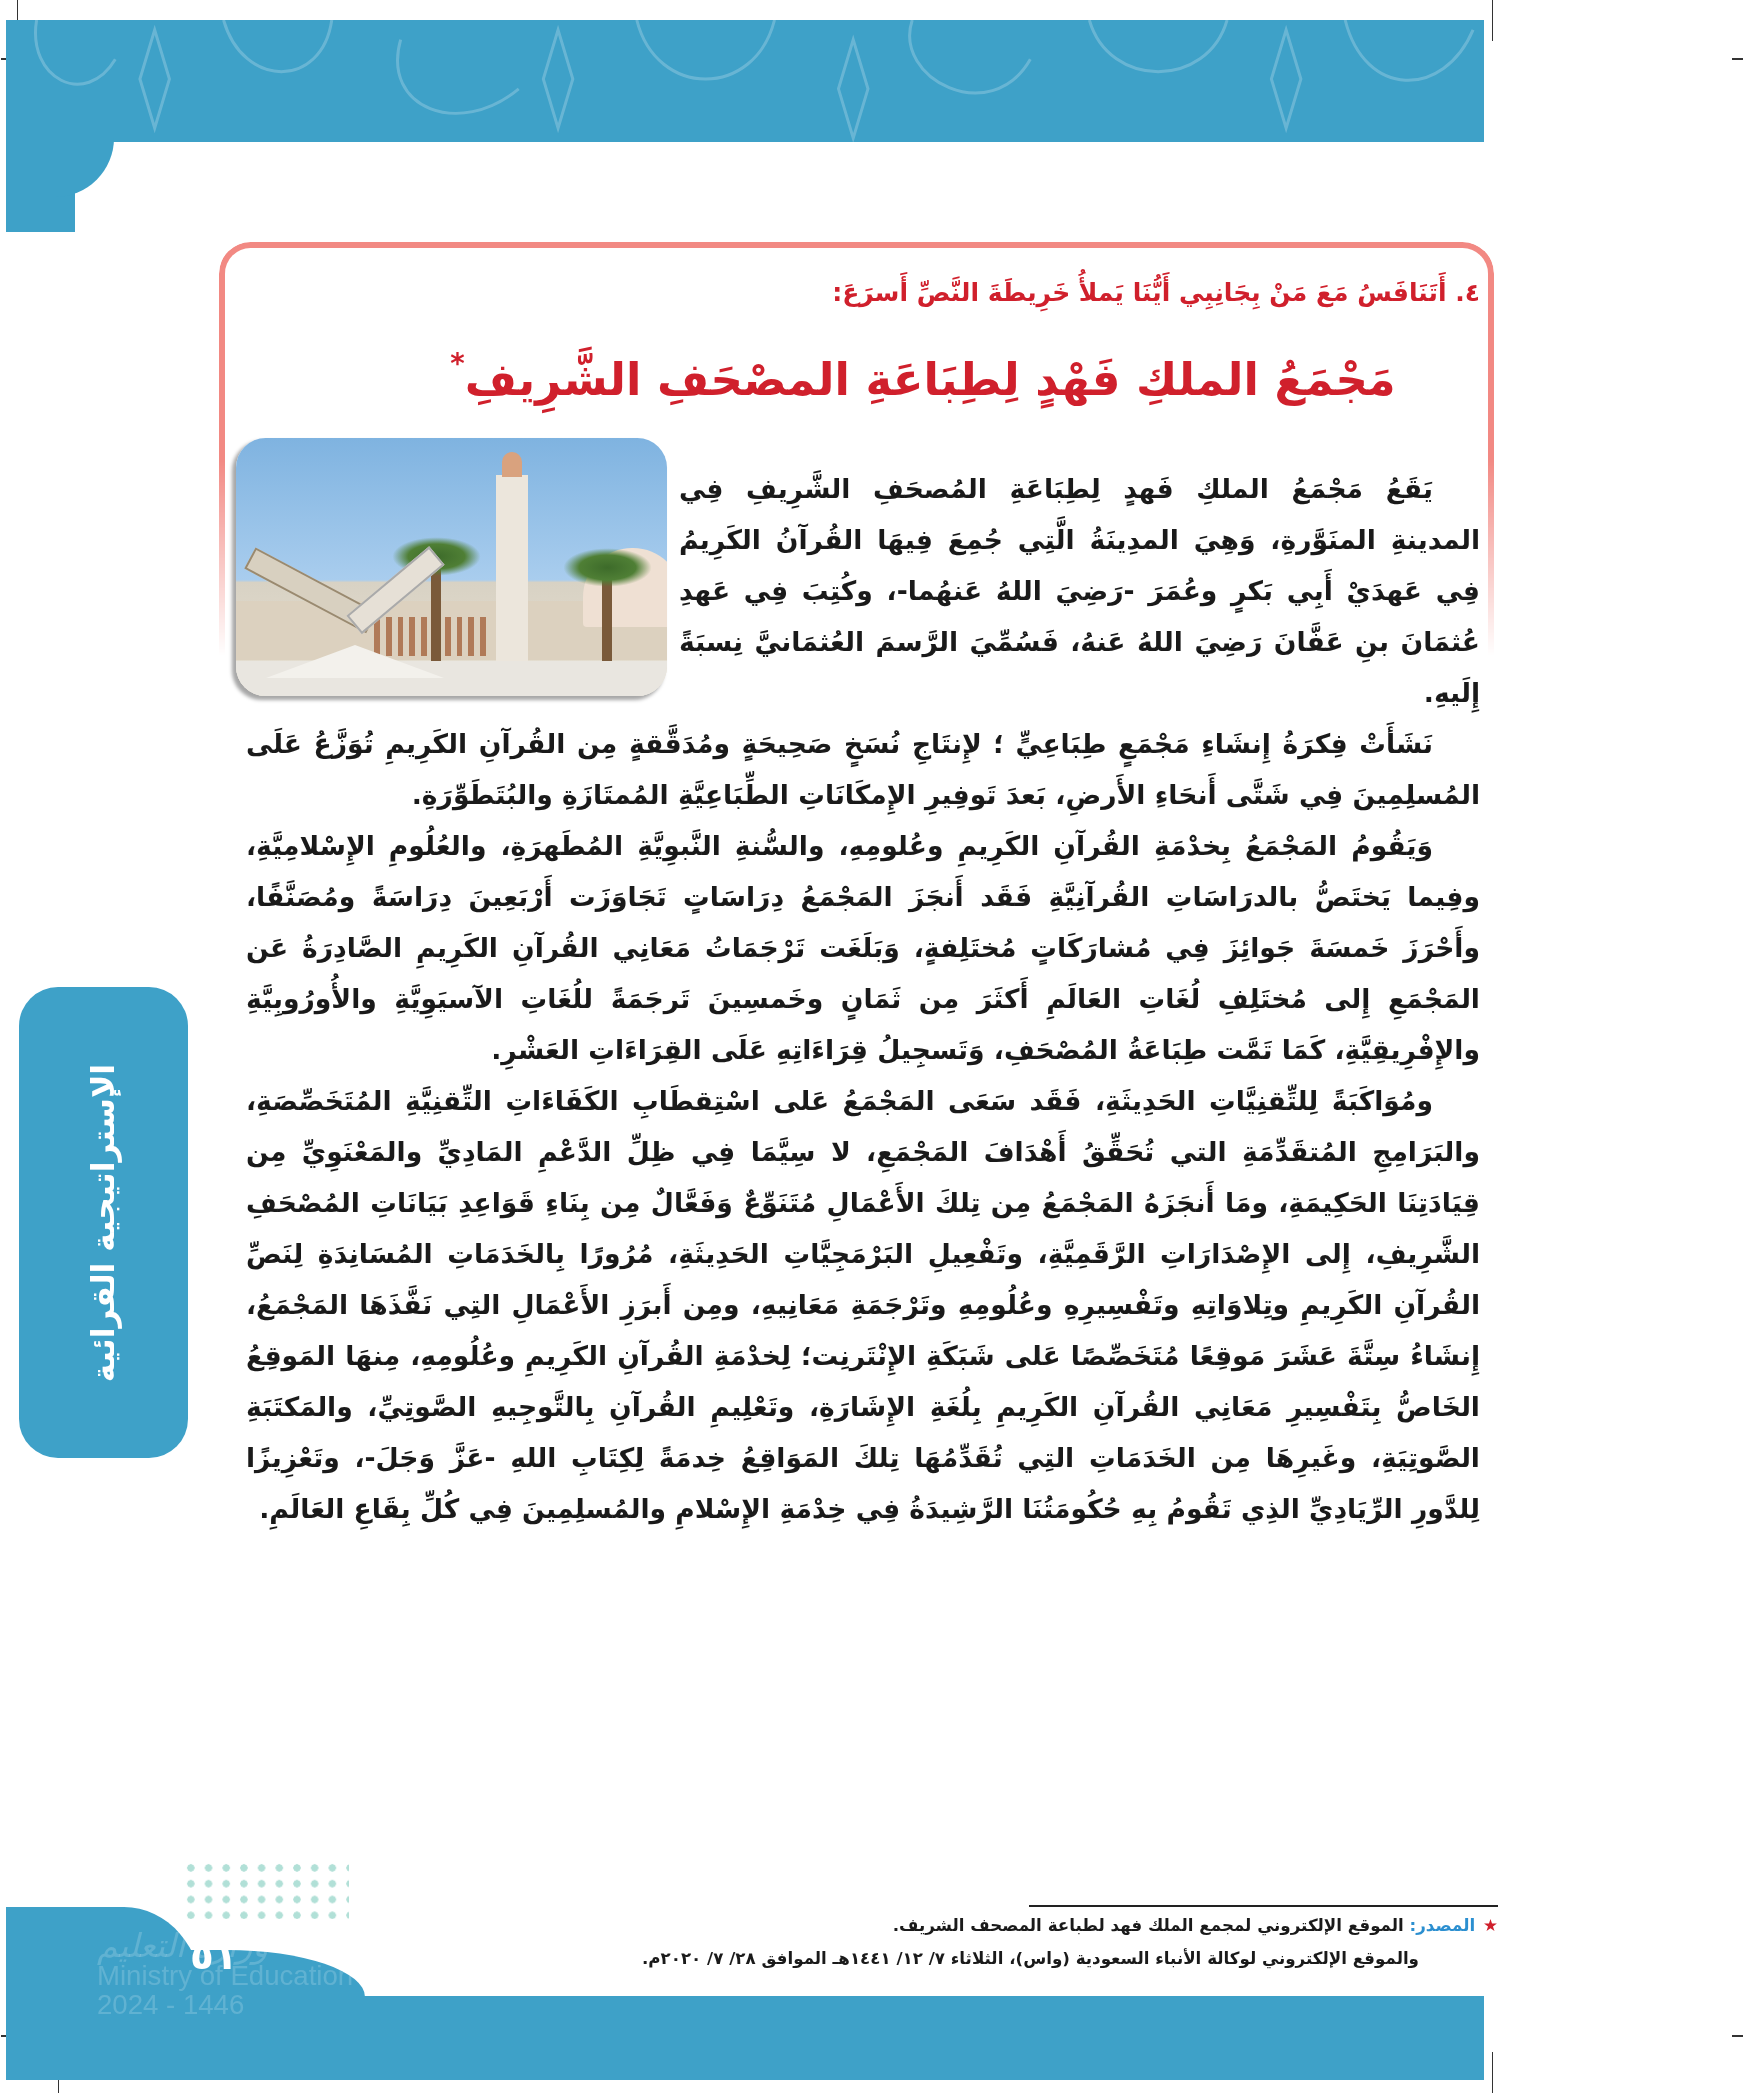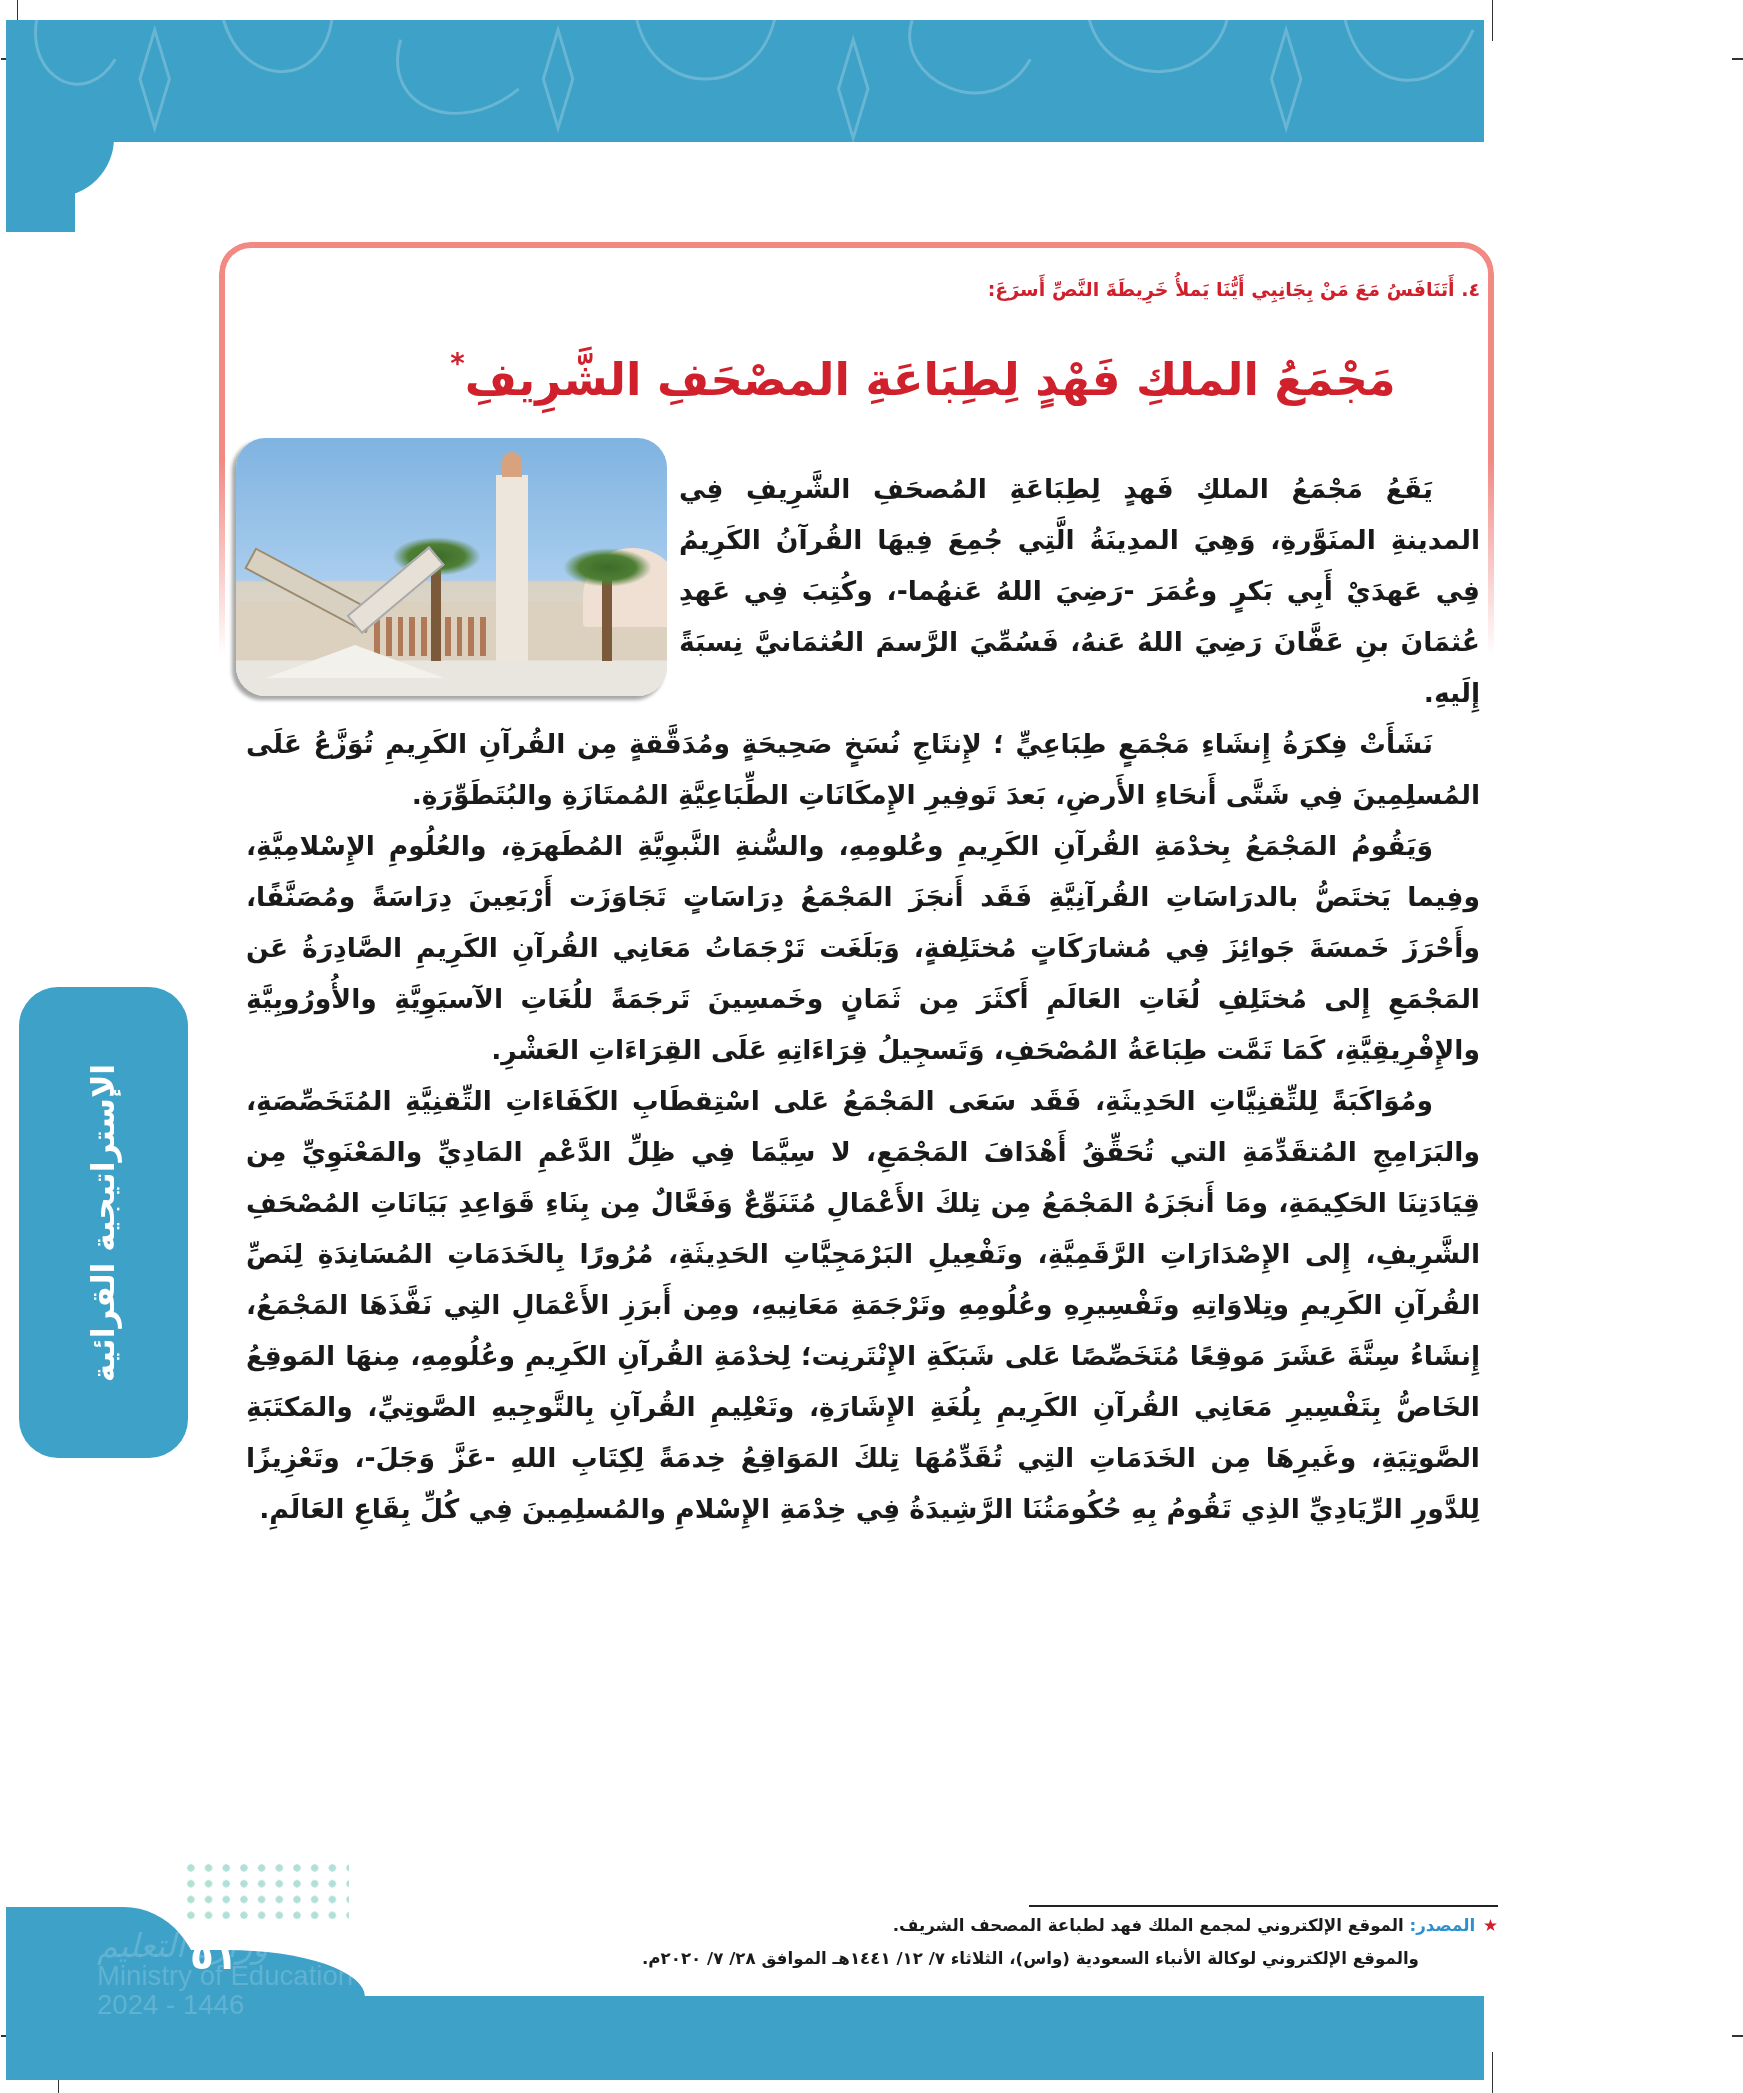--- a/index.html
+++ b/index.html
@@ -35,21 +35,21 @@
       border: 6.9px solid #f28983;
       border-bottom: none;
       border-radius: 31.5px 31.5px 0 0;
       -webkit-mask-image: linear-gradient(to bottom, #000 0, #000 217px, transparent 414px);
               mask-image: linear-gradient(to bottom, #000 0, #000 217px, transparent 414px);
     }
 
     
     .question {
       position: absolute; right: 264px; top: 278px;
-      color: #d0202c; font-size: 19px; font-weight: bold;
+      color: #d0202c; font-size: 25px; font-weight: bold;
       white-space: nowrap;
     }
     .title {
       position: absolute; right: 0; left: 0; top: 347px;
       text-align: center;
       color: #d0202c; font-size: 45px; font-weight: bold;
       padding-left: 102px;
       white-space: nowrap;
     }
     .title sup { font-size: 27.6px; vertical-align: 21.7px; }

